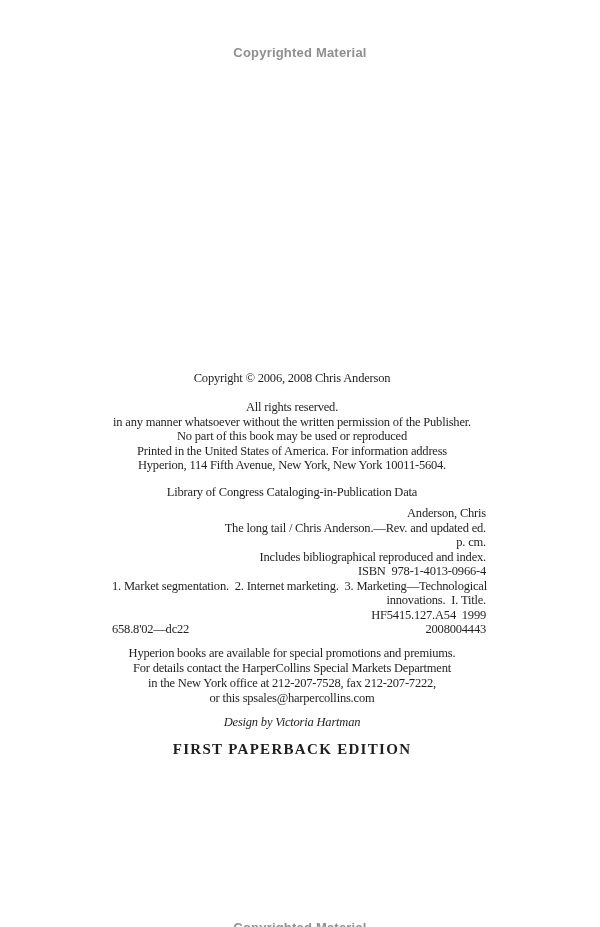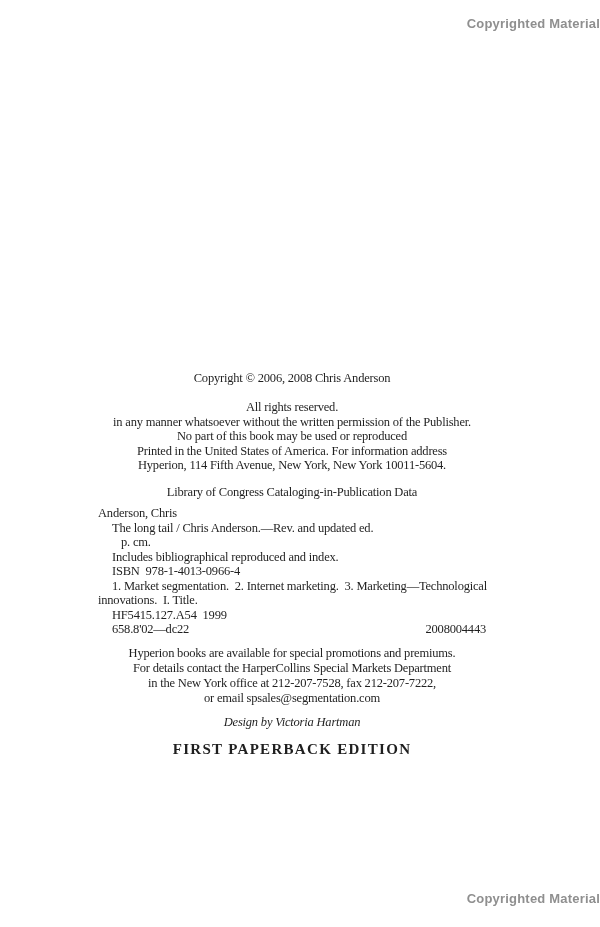--- a/index.html
+++ b/index.html
@@ -7,35 +7,37 @@
   body {
     width: 600px; height: 927px;
     background: #ffffff;
     position: relative;
     font-family: "Liberation Serif", serif;
     color: #1f1f1f;
     overflow: hidden;
   }
   .banner {
     position: absolute; left: 0; width: 600px;
-    text-align: right;
+    text-align: center;
     font-family: "Liberation Sans", sans-serif;
     font-weight: bold;
     font-size: 13px;
     color: #8f8f8f;
     letter-spacing: 0.2px;
+    margin-top: 29px;
   }
   .banner-top { top: 16px; }
   .banner-bottom { top: 891px; }
 
   .textblock {
     position: absolute; left: 98px; width: 388px;
     font-size: 12.5px;
     letter-spacing: -0.2px;
     line-height: 14.5px;
+    text-align: right;
   }
   .center { text-align: center; }
 
   #copyright-line { top: 371px; }
   #rights-block   { top: 400px; }
   #loc-heading    { top: 485px; }
   #catalog-block  { top: 506px; }
   #promo-block    { top: 646px; line-height: 15px; }
   #design-credit  { top: 715px; font-style: italic; }
   #edition-notice {
@@ -86,20 +88,20 @@
   <div class="call-number-line">
     <span>658.8'02—dc22</span>
     <span>2008004443</span>
   </div>
 </div>
 
 <div class="textblock center" id="promo-block">
   <div>Hyperion books are available for special promotions and premiums.</div>
   <div>For details contact the HarperCollins Special Markets Department</div>
   <div>in the New York office at 212-207-7528, fax 212-207-7222,</div>
-  <div>or email spsales@segmentation.com</div>
+  <div>or this spsales@harpercollins.com</div>
 </div>
 
 <div class="textblock center" id="design-credit">Design by Victoria Hartman</div>
 
 <div class="textblock center" id="edition-notice">FIRST PAPERBACK EDITION</div>
 
 <div class="banner banner-bottom">Copyrighted Material</div>
 
 </body></html>

